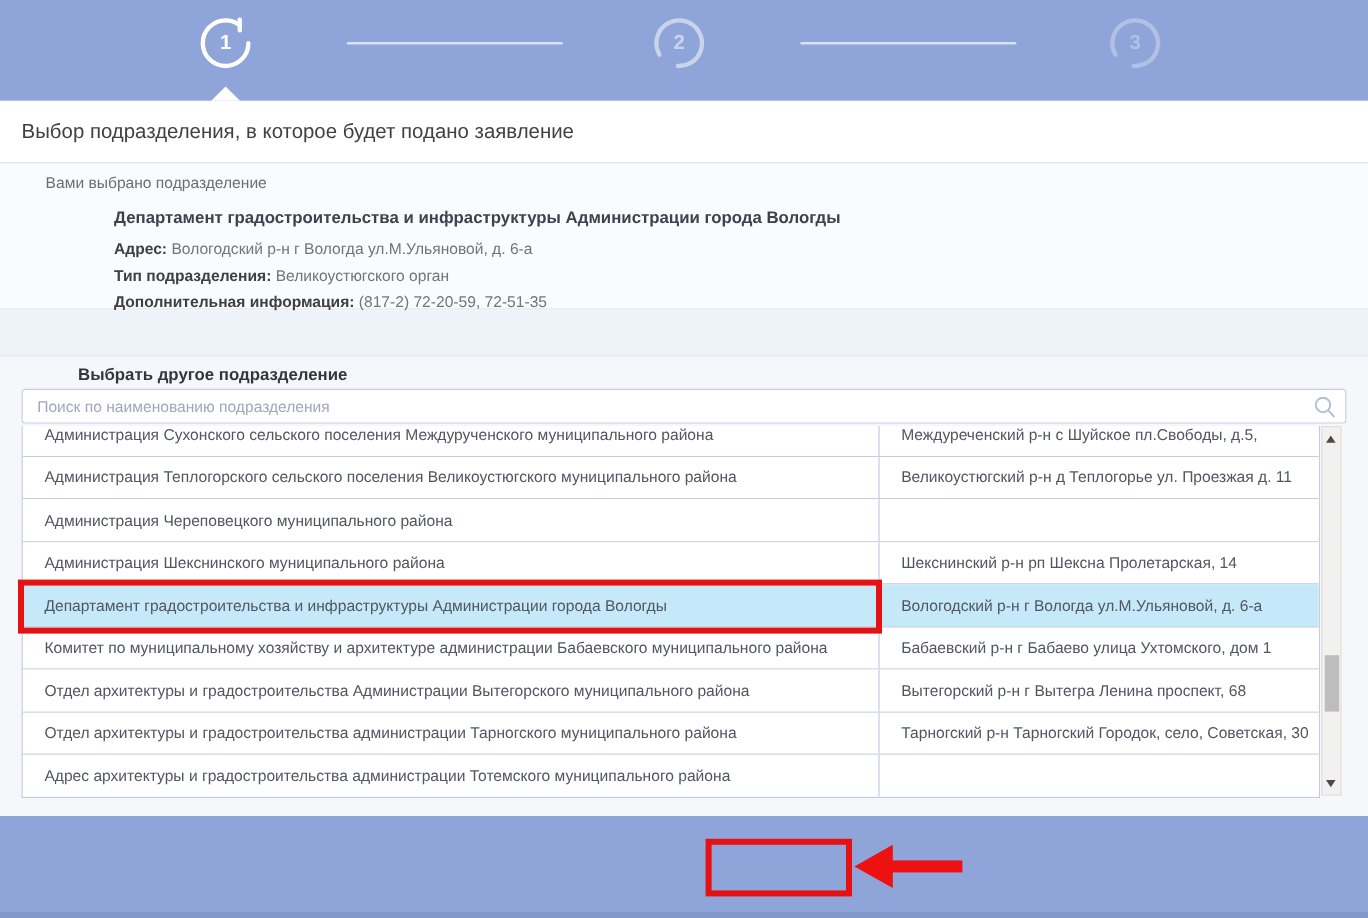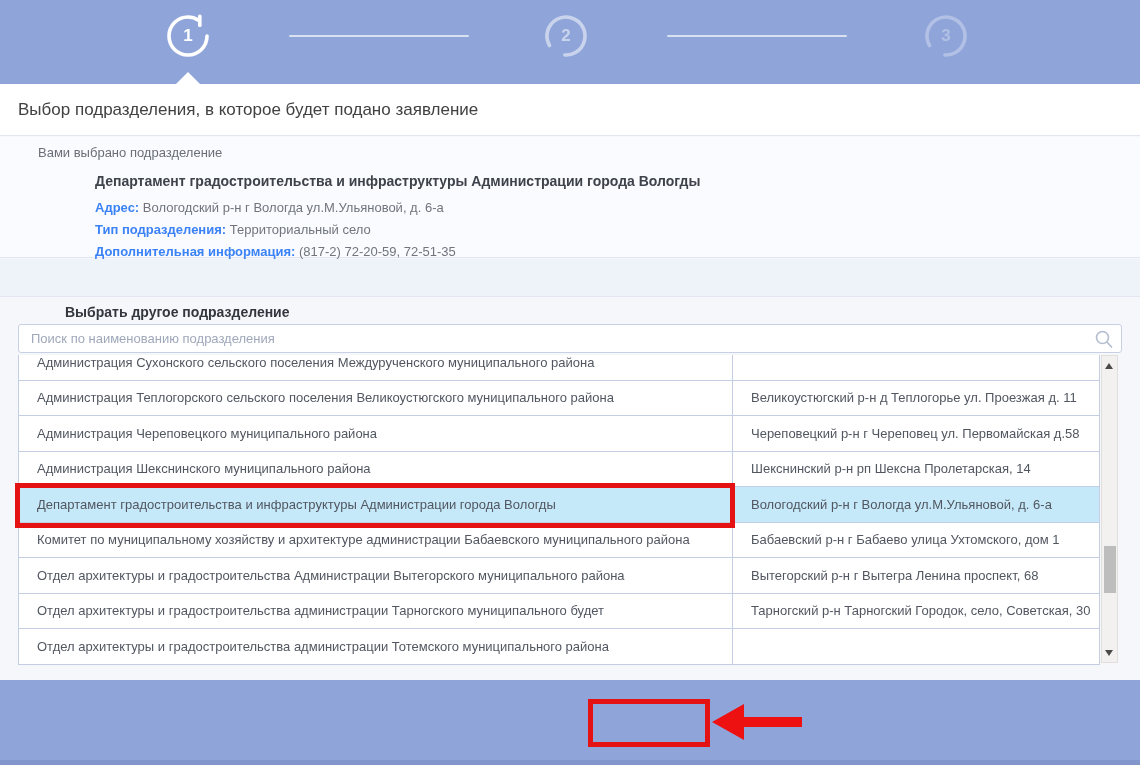--- a/index.html
+++ b/index.html
@@ -26,21 +26,21 @@
   .title-band { position:absolute; left:0; top:84px; width:1140px; height:52px; background:#fff;
                 border-bottom:1px solid #e3e7f1;padding-left:36px; }
   .page-title { position:absolute; left:18px; top:0; line-height:52px; font-size:17px; color:#414141; }
 
   
   .info { position:absolute; left:0; top:137px; width:1140px; height:121px; background:#fafbfe;
           border-bottom:1px solid #e3e7f1; font-size:13px; }
   .info .intro { position:absolute; left:18px; top:8px; color:#6a6f77;margin-left:20px; }
   .info .dept  { position:absolute; left:95px; top:36px; font-size:14px; font-weight:bold; color:#3e424a; }
   .info .line  { position:absolute; left:95px; color:#70757d; }
-  .info .line b { color:#3b82f6; }
+  .info .line b { color:#404040; }
   .info .l1 { top:63px; } .info .l2 { top:85px; } .info .l3 { top:107px; }
 
   .gap-band { position:absolute; left:0; top:259px; width:1140px; height:38px; background:#eef2f9;
               border-bottom:1px solid #e3e7f1; }
 
   
   .search-heading { position:absolute; left:18px; top:304px; font-size:14px; font-weight:bold; color:#33373d;margin-left:47px; }
   .search-input { position:absolute; left:18px; top:324px; width:1104px; height:29px; background:#fff;
                   border:1px solid #c8d1e3; border-radius:3px; padding:0 34px 0 12px; font-size:13px;
                   color:#555; font-family:"Liberation Sans", sans-serif; }
@@ -123,21 +123,21 @@
 
   <div class="info">
     <div class="intro">Вами выбрано подразделение</div>
     <div class="dept">Департамент градостроительства и инфраструктуры Администрации города Вологды</div>
     <div class="line l1">
       <b>Адрес:</b>
       <span>Вологодский р-н г Вологда ул.М.Ульяновой, д. 6-а</span>
     </div>
     <div class="line l2">
       <b>Тип подразделения:</b>
-      <span>Территориальный село</span>
+      <span>Великоустюгского орган</span>
     </div>
     <div class="line l3">
       <b>Дополнительная информация:</b>
       <span>(817-2) 72-20-59, 72-51-35</span>
     </div>
   </div>
 
   <div class="gap-band"></div>
 
   <div class="search-heading">Выбрать другое подразделение</div>
@@ -145,51 +145,51 @@
   <svg class="search-icon" viewBox="0 0 20 20">
     <circle cx="8.5" cy="8.5" r="6" fill="none" stroke="#b4bdcf" stroke-width="1.6"></circle>
     <line x1="13" y1="13" x2="18" y2="18.5" stroke="#b4bdcf" stroke-width="1.6"></line>
   </svg>
 
   <div class="table-viewport">
     <div class="tbody">
 
     <div class="trow" style="">
         <div class="cell-name">Администрация Сухонского сельского поселения Междурученского муниципального района</div>
+        <div class="cell-addr">Междуреченский р-н с Шуйское пл.Свободы, д.5,</div>
       </div>
         <div class="trow" style="">
         <div class="cell-name">Администрация Теплогорского сельского поселения Великоустюгского муниципального района</div>
         <div class="cell-addr">Великоустюгский р-н д Теплогорье ул. Проезжая д. 11</div>
       </div>
         <div class="trow" style="">
         <div class="cell-name">Администрация Череповецкого муниципального района</div>
-        <div class="cell-addr">Череповецкий р-н г Череповец ул. Первомайская д.58</div>
       </div>
         <div class="trow" style="">
         <div class="cell-name">Администрация Шекснинского муниципального района</div>
         <div class="cell-addr">Шекснинский р-н рп Шексна Пролетарская, 14</div>
       </div>
         <div class="trow highlighted" style="">
         <div class="cell-name">Департамент градостроительства и инфраструктуры Администрации города Вологды</div>
         <div class="cell-addr">Вологодский р-н г Вологда ул.М.Ульяновой, д. 6-а</div>
       </div>
         <div class="trow" style="">
         <div class="cell-name">Комитет по муниципальному хозяйству и архитектуре администрации Бабаевского муниципального района</div>
         <div class="cell-addr">Бабаевский р-н г Бабаево улица Ухтомского, дом 1</div>
       </div>
         <div class="trow" style="">
         <div class="cell-name">Отдел архитектуры и градостроительства Администрации Вытегорского муниципального района</div>
         <div class="cell-addr">Вытегорский р-н г Вытегра Ленина проспект, 68</div>
       </div>
         <div class="trow" style="">
-        <div class="cell-name">Отдел архитектуры и градостроительства администрации Тарногского муниципального будет</div>
+        <div class="cell-name">Отдел архитектуры и градостроительства администрации Тарногского муниципального района</div>
         <div class="cell-addr">Тарногский р-н Тарногский Городок, село, Советская, 30</div>
       </div>
         <div class="trow" style="">
-        <div class="cell-name">Отдел архитектуры и градостроительства администрации Тотемского муниципального района</div>
+        <div class="cell-name">Адрес архитектуры и градостроительства администрации Тотемского муниципального района</div>
         <div class="cell-addr"></div>
       </div>
       </div>
   </div>
 
   <div class="vscroll">
     <div class="scroll-btn scroll-up">
       <div class="tri-up"></div>
     </div>
     <div class="scroll-thumb"></div>

